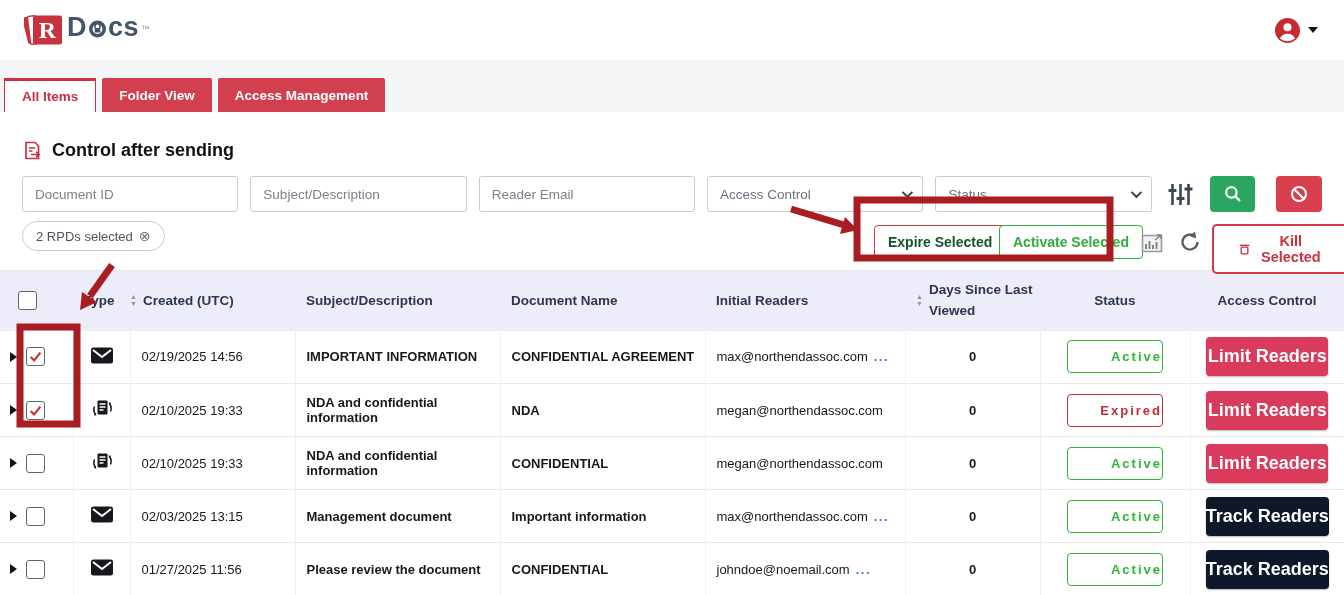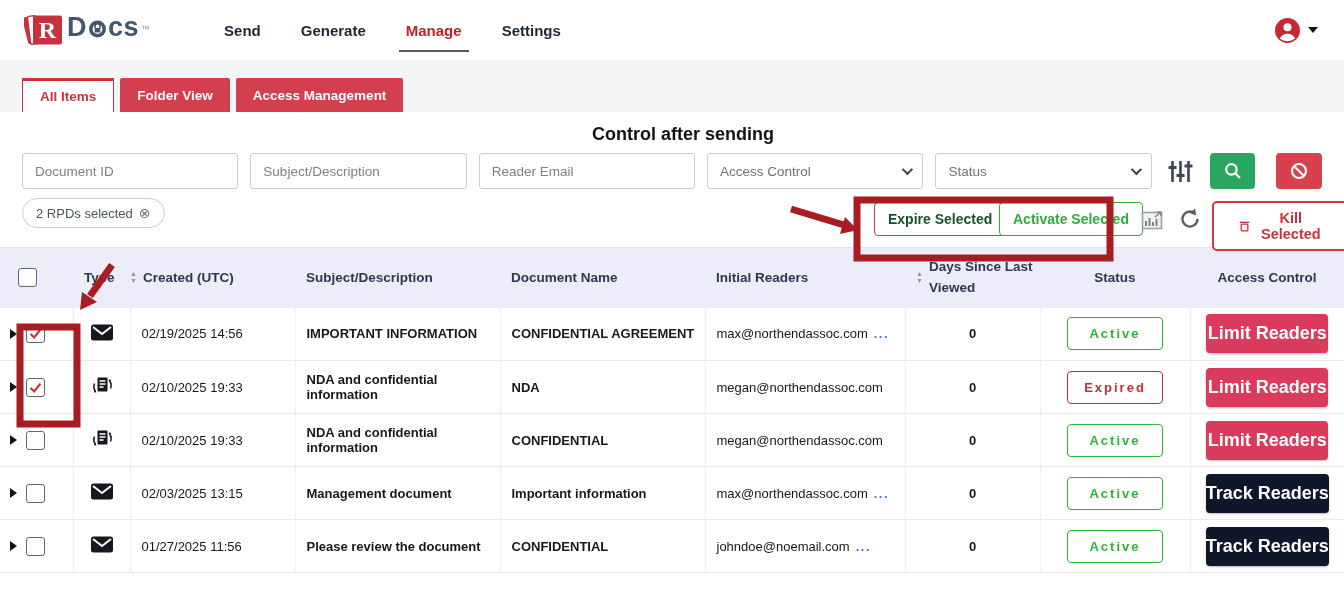--- a/index.html
+++ b/index.html
@@ -14,27 +14,27 @@
   .logo-o { margin:0 1px; display:flex; align-items:center; }
   .logo-tm { font-size:9px; color:#8a94a4; margin:2px 0 0 2px; }
   .mainnav { display:flex; gap:36px; margin-left:72px; }
   .nav-item { font-size:15px; font-weight:600; color:#1c2634; cursor:pointer; position:relative; padding:6px 2px; }
   .nav-item.active { color:#c0212f; }
   .nav-item.active::after { content:""; position:absolute; left:-5px; right:-5px; bottom:-7px; height:2px; background:#5b5b5e; }
   .userbox { margin-left:auto; display:flex; align-items:center; gap:7px; cursor:pointer; }
   .caret-down { width:0; height:0; border-left:5px solid transparent; border-right:5px solid transparent; border-top:6px solid #111; }
 
   
-  .tabband { height:52px; background:#f4f5f6; display:flex; align-items:flex-end; padding-left:22px; }
+  .tabband { height:52px; background:#f4f5f6; display:flex; align-items:flex-end; padding-left:4px; }
   .tab { height:34px; padding:0 17px; font-size:13.5px; font-weight:700; display:flex; align-items:center; cursor:pointer; }
   .tab.active { background:#fff; color:#c8313e; border:1px solid #c8313e; border-top:3px solid #c8313e; border-bottom:none; }
   .tab.inactive { background:#d23f4f; color:#fff; margin-left:6px; border-radius:2px 2px 0 0; }
 
   
-  .pagetitle { margin:3px 0 0 22px; display:flex; align-items:center; gap:9px; height:25px;flex-direction:column; }
+  .pagetitle { margin:26px 0 0 22px; display:flex; align-items:center; gap:9px; height:25px; }
   .pagetitle h1 { font-size:18px; font-weight:700; color:#111; }
 
   
   .filters { margin:13px 22px 0 22px; display:flex; align-items:center; }
   .f-input { width:218px; height:36px; border:1px solid #c8ccd2; border-radius:3px;
      padding:0 12px; font-size:13.5px; color:#222; margin-right:12px; outline:none;
      font-family:"Liberation Sans", sans-serif; }
   .f-input::placeholder { color:#7a828c; }
   .f-select { width:218px; height:36px; border:1px solid #c8ccd2; border-radius:3px;
      padding:0 12px; font-size:13.5px; color:#6a7280; margin-right:12px;
@@ -84,21 +84,21 @@
   .expand { width:0; height:0; border-left:7px solid #141414; border-top:5px solid transparent;
      border-bottom:5px solid transparent; cursor:pointer; }
   .checkbox { width:19px; height:19px; border:1.5px solid #5c6577; border-radius:3px; background:#fff;
      display:flex; align-items:center; justify-content:center; cursor:pointer; }
   .checkbox svg { display:none; }
   .checkbox.checked svg { display:block; }
   th .checkbox { margin-left:18px; }
   .semibold { font-weight:600; }
   .dots { color:#3c78d8; font-weight:800; letter-spacing:1.5px; margin-left:6px; cursor:pointer; }
   .status-badge { display:inline-block; min-width:96px; padding:8px 0; border:1.5px solid; border-radius:4px;
-     font-size:13px; font-weight:700; letter-spacing:2px; text-align:center; background:#fff; cursor:pointer; }
+     font-size:13px; font-weight:700; letter-spacing:2px; text-align:right; background:#fff; cursor:pointer; }
   .status-badge.active { color:#2fb437; border-color:#2fb437; }
   .status-badge.expired { color:#bf3038; border-color:#bf3038; }
   .access-btn { display:inline-block; min-width:122px; padding:9px 0; border:none; border-radius:4px;
      color:#fff; font-weight:700; font-size:18px; text-align:center; cursor:pointer;
      box-shadow:0 1px 2px rgba(0,0,0,.28); font-family:"Liberation Sans", sans-serif; }
   .access-btn.limit { background:#da3a5c; }
   .access-btn.track { background:#0f172a; }
   .days-val { font-weight:600; }
 
   
@@ -123,26 +123,20 @@
           <circle cx="9.5" cy="11" r="6.7" fill="none" stroke="#45566c" stroke-width="3.6"></circle>
           <path d="M7 10.2v-2a2.5 2.5 0 0 1 5 0v2" fill="none" stroke="#45566c" stroke-width="1.6"></path>
           <rect x="6.7" y="10" width="5.6" height="4.6" rx="0.8" fill="#45566c"></rect>
         </svg>
       </span>
       <span class="logo-cs">cs</span>
       <span class="logo-tm">™</span>
     </span>
   </div>
 
-  <nav class="mainnav">
-    <div class="nav-item">Send</div>
-    <div class="nav-item">Generate</div>
-    <div class="nav-item active">Manage</div>
-    <div class="nav-item">Settings</div>
-  </nav>
 
   <div class="userbox">
     <svg width="27" height="27" viewBox="0 0 27 27">
       <circle cx="13.5" cy="13.5" r="12.5" fill="#c62a33"></circle>
       <circle cx="13.5" cy="10.2" r="4" fill="#fff"></circle>
       <path d="M5.8 21.5a8.6 8.6 0 0 1 15.4 0 12.5 12.5 0 0 1-15.4 0z" fill="#fff"></path>
     </svg>
     <span class="caret-down"></span>
   </div>
 </div>

